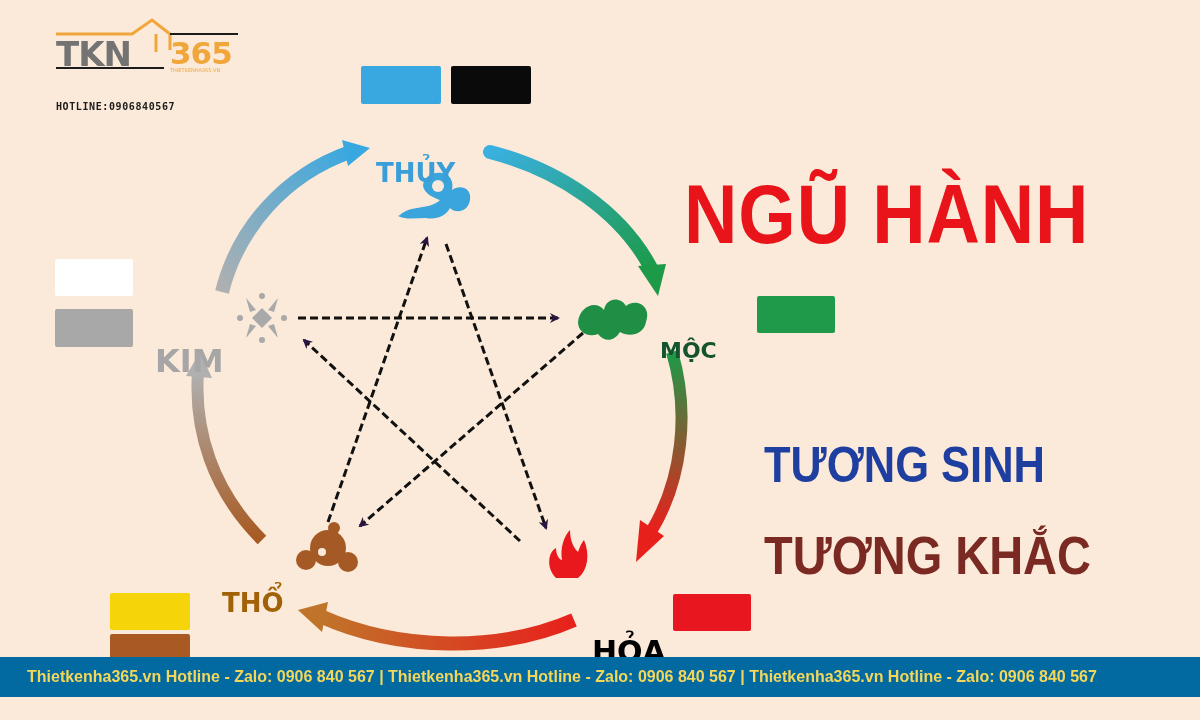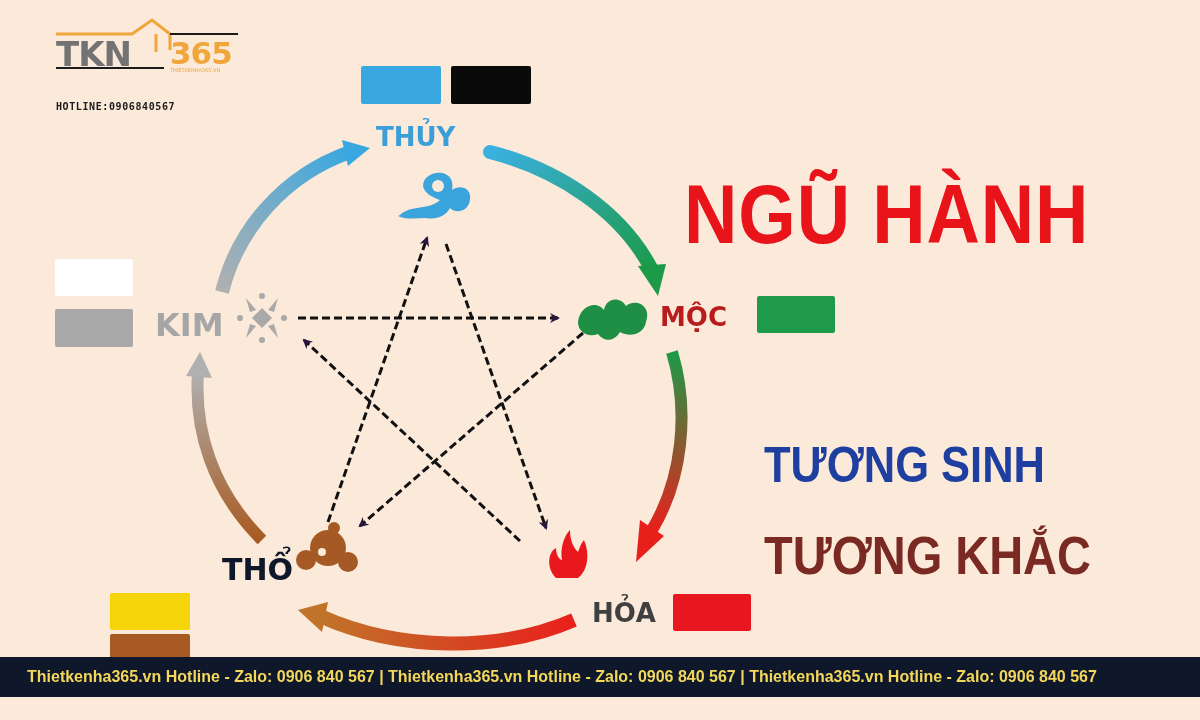--- a/index.html
+++ b/index.html
@@ -12,27 +12,27 @@
   .abs { position: absolute; }
   
   .logo { left: 52px; top: 18px; width: 190px; height: 70px; }
   .logo-tkn { position: absolute; left: 4px; top: 16px; font: bold 34px "DejaVu Sans", sans-serif; color: #737373; letter-spacing: -1px; }
   .logo-365 { position: absolute; left: 118px; top: 17px; font: bold 31px "DejaVu Sans", sans-serif; color: #f0a63a; letter-spacing: -1px; }
   .logo-sub { position: absolute; left: 118px; top: 49px; font: 5px "DejaVu Sans", sans-serif; color: #f0a63a; }
   .logo-hotline { position: absolute; left: 4px; top: 56px; font: bold 10px "DejaVu Sans Mono", monospace; color: #1b1b1b; letter-spacing: 0.6px; margin-top: 27px; }
   
   .swatch { position: absolute; border-radius: 2px; }
   
-  .elabel { position: absolute; font-weight: bold; font-family: "DejaVu Sans", sans-serif; }
+  .elabel { position: absolute; font-weight: bold; font-family: "DejaVu Sans", sans-serif; margin-top: 36px; }
   
   .title-main { position: absolute; left: 684px; top: 172px; font: bold 84px "Liberation Sans", sans-serif; color: #e8141a; letter-spacing: 1px; transform: scaleX(0.88); transform-origin: left top; white-space: nowrap; line-height: 1; }
   .title-sinh { position: absolute; left: 764px; top: 440px; font: bold 50px "Liberation Sans", sans-serif; color: #1e3fa0; transform: scaleX(0.87); transform-origin: left top; white-space: nowrap; line-height: 1; }
   .title-khac { position: absolute; left: 764px; top: 528px; font: bold 54px "Liberation Sans", sans-serif; color: #7a2a22; transform: scaleX(0.87); transform-origin: left top; white-space: nowrap; line-height: 1; }
   
-  .banner { position: absolute; left: 0; top: 657px; width: 1200px; height: 40px; background: #0f172a; }
+  .banner { position: absolute; left: 0; top: 657px; width: 1200px; height: 40px; background: #0369a1; }
   .banner-text { position: absolute; left: 27px; top: 11px; font: bold 16px "Liberation Sans", sans-serif; color: #f3d75a; white-space: nowrap; }
   svg.diagram { position: absolute; left: 0; top: 0; }
 </style>
 </head>
 <body>
 
 <div class="abs logo">
   <svg width="190" height="70" style="position:absolute;left:0;top:0">
     <polyline points="4,16 80,16 100,2 118,16 118,32" fill="none" stroke="#f0a63a" stroke-width="3"></polyline>
     <polyline points="104,16 104,34" fill="none" stroke="#f0a63a" stroke-width="3"></polyline>
@@ -135,24 +135,24 @@
 <div class="swatch" style="left:361px;top:66px;width:80px;height:38px;background:#3aa8e0;"></div>
 <div class="swatch" style="left:451px;top:66px;width:80px;height:38px;background:#0a0a0a;"></div>
 <div class="swatch" style="left:55px;top:259px;width:78px;height:37px;background:#ffffff;"></div>
 <div class="swatch" style="left:55px;top:309px;width:78px;height:38px;background:#a8a8a8;"></div>
 <div class="swatch" style="left:757px;top:296px;width:78px;height:37px;background:#1f9a4a;"></div>
 <div class="swatch" style="left:673px;top:594px;width:78px;height:37px;background:#e8161e;"></div>
 <div class="swatch" style="left:110px;top:593px;width:80px;height:37px;background:#f5d40a;"></div>
 <div class="swatch" style="left:110px;top:634px;width:80px;height:30px;background:#a85a22;"></div>
 
 <span class="elabel" style="left:376px;top:122px;font-size:26px;color:#3a9fd8;">THỦY</span>
-<span class="elabel" style="left:660px;top:302px;font-size:26px;color:#b91c1c;">MỘC</span>
+<span class="elabel" style="left:660px;top:302px;font-size:22px;color:#14532d;">MỘC</span>
 <span class="elabel" style="left:155px;top:306px;font-size:32px;color:#a6a6a6;">KIM</span>
-<span class="elabel" style="left:222px;top:552px;font-size:30px;color:#0f172a;">THỔ</span>
-<span class="elabel" style="left:592px;top:598px;font-size:26px;color:#404040;">HỎA</span>
+<span class="elabel" style="left:222px;top:552px;font-size:26px;color:#a16207;">THỔ</span>
+<span class="elabel" style="left:592px;top:598px;font-size:30px;color:#000000;">HỎA</span>
 
 <div class="title-main">NGŨ HÀNH</div>
 <div class="title-sinh">TƯƠNG SINH</div>
 <div class="title-khac">TƯƠNG KHẮC</div>
 
 <div class="banner">
   <span class="banner-text">Thietkenha365.vn Hotline - Zalo: 0906 840 567 | Thietkenha365.vn Hotline - Zalo: 0906 840 567 | Thietkenha365.vn Hotline - Zalo: 0906 840 567</span>
 </div>
 
 </body></html>

